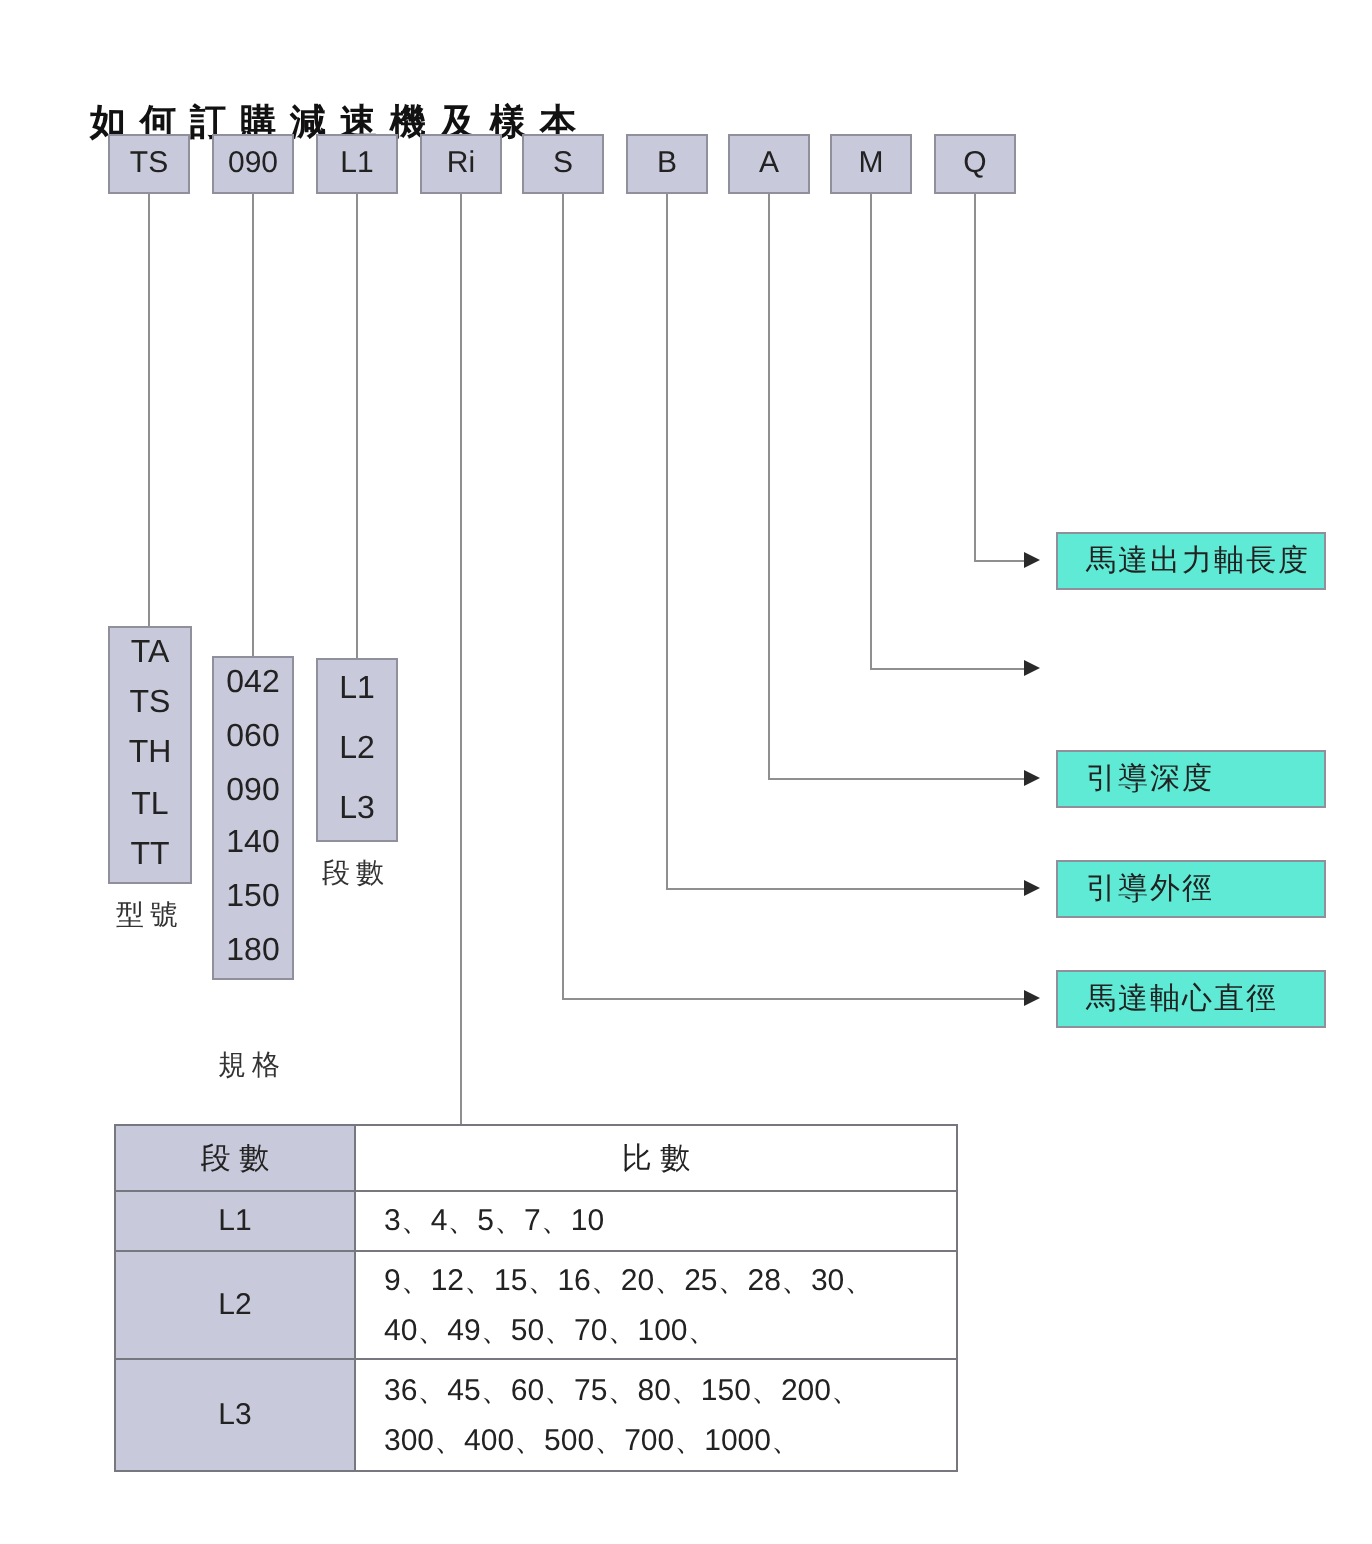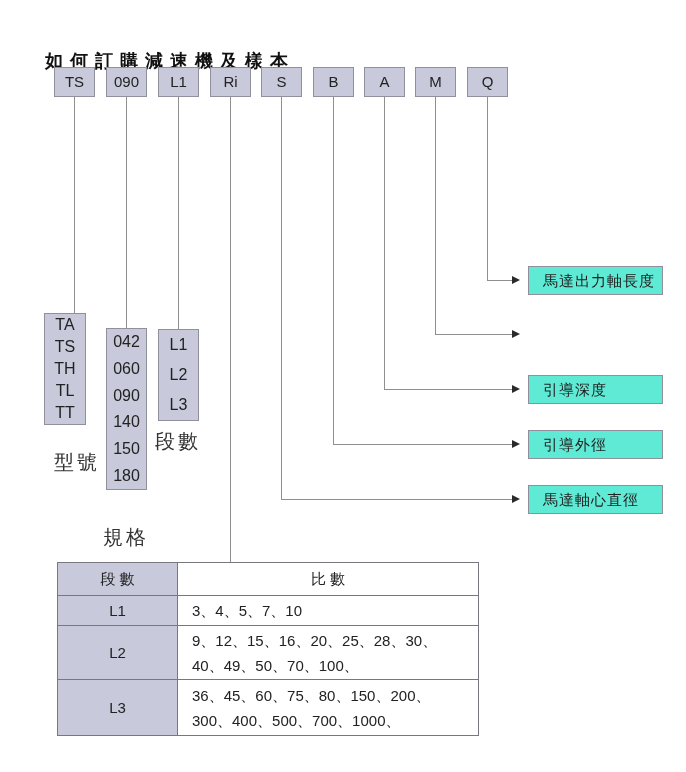--- a/index.html
+++ b/index.html
@@ -62,21 +62,21 @@
     border: 1px solid #8f909b;
     display: flex;
     flex-direction: column;
     justify-content: space-around;
     align-items: center;
     font-size: 16px;
     color: #222222;
   }
   .box-label {
     position: absolute;
-    font-size: 20px;
+    font-size: 14px;
     letter-spacing: 3px;
     text-align: center;
     color: #333333;
     white-space: nowrap;
   }
   .callout {
     position: absolute;
     left: 528px;
     width: 135px;
     height: 29px;
@@ -154,21 +154,21 @@
 
   <div class="hline" style="left:384px; top:389px; width:128px"></div>
   <div class="arrowhead" style="left:512px; top:385px"></div>
 
   <div class="hline" style="left:333px; top:444px; width:179px"></div>
   <div class="arrowhead" style="left:512px; top:440px"></div>
 
   <div class="hline" style="left:281px; top:499px; width:231px"></div>
   <div class="arrowhead" style="left:512px; top:495px"></div>
 
-  <div class="list-box" style="left:44px; top:313px; width:42px; height:112px">
+  <div class="list-box" style="left:54px; top:313px; width:42px; height:129px">
     <div>TA</div>
     <div>TS</div>
     <div>TH</div>
     <div>TL</div>
     <div>TT</div>
   </div>
   <div class="box-label" style="left:54px; top:449px; width:42px">型號</div>
 
   <div class="list-box" style="left:106px; top:328px; width:41px; height:162px">
     <div>042</div>

